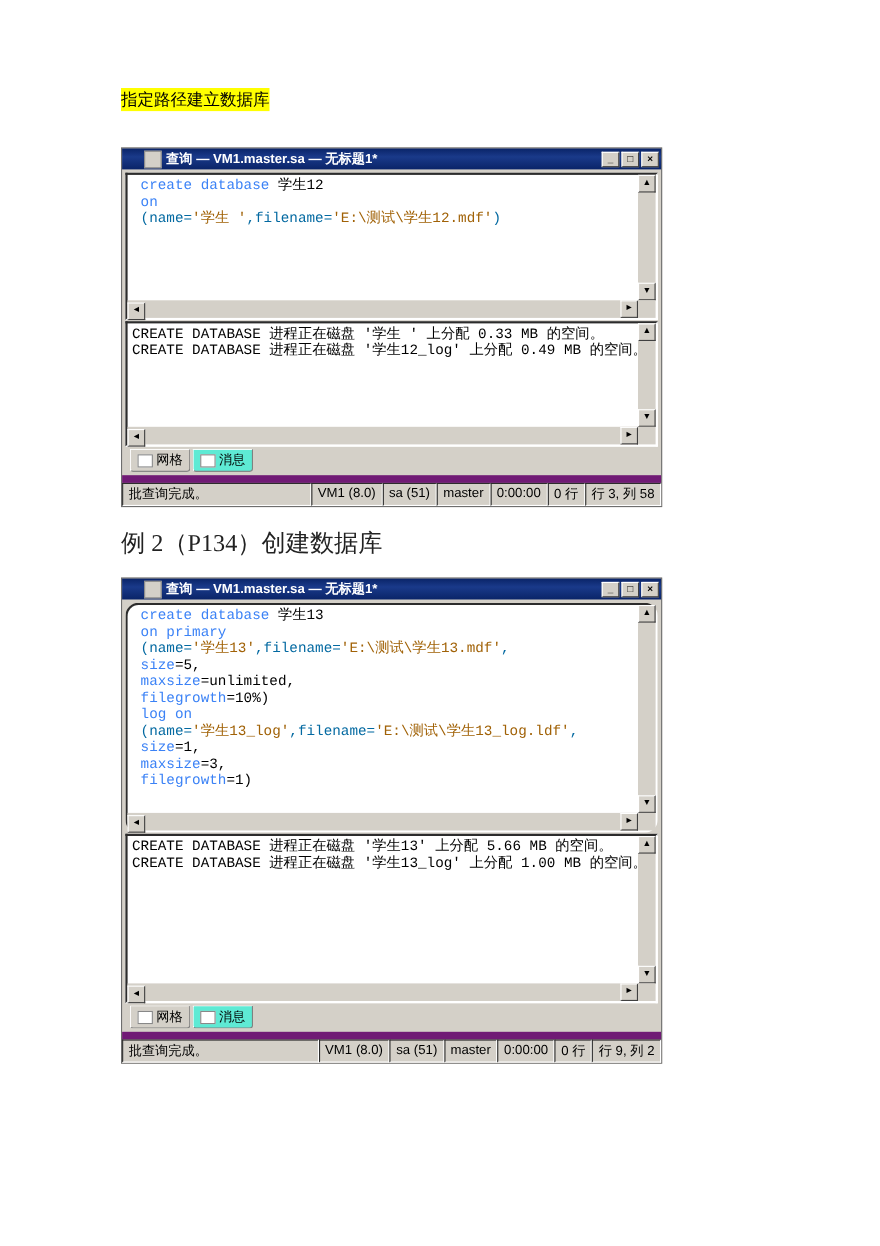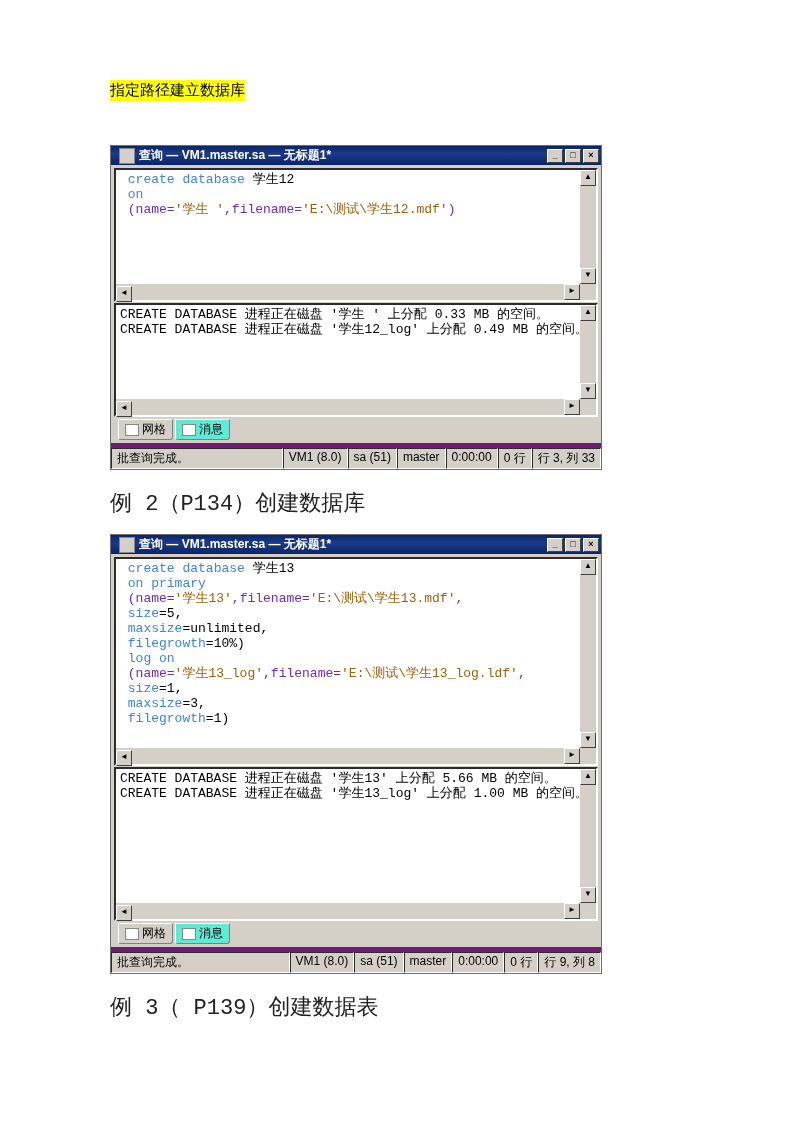--- a/index.html
+++ b/index.html
@@ -10,45 +10,45 @@
     width: 800px;
   }
   .page {
     padding: 80px 110px 40px 110px;
   }
   .section-title-hl {
     display: inline-block;
     background: #ffff00;
     font-size: 15px;
     padding: 1px 0;
-    margin-bottom: 44px;
+    margin-bottom: 33px;
   }
   .heading {
     font-size: 22px;
     margin: 18px 0 16px 0;
     color: #222;
-    font-family: Liberation Mono, monospace;
+    font-family: Liberation Serif, serif;
   }
   .sql-window {
     border: 1px solid #6e6e6e;
     background: #d4d0c8;
     width: 490px;
     font-family: Tahoma, "SimSun", sans-serif;
     font-size: 12px;
     position: relative;
     margin-bottom: 6px;
   }
   .titlebar {
     background: linear-gradient(#0a2468, #1a3a8a 40%, #0a2468);
     color: #fff;
     height: 19px;
     line-height: 19px;
     display: flex;
     align-items: center;
-    padding: 0 2px 0 8px;
+    padding: 0 2px 0 20px;
     font-weight: bold;
   }
   .titlebar .app-icon {
     width: 14px; height: 14px;
     background: #d4d0c8;
     border: 1px solid #888;
     margin-right: 4px;
     display:inline-block;
   }
   .titlebar .title-text { flex: 1; overflow:hidden; white-space:nowrap; }
@@ -119,36 +119,36 @@
     border-top-color:#fff; border-left-color:#fff;
     border-radius: 0 0 3px 3px;
     padding: 1px 6px;
     font-size:12px;
     display:flex; align-items:center; gap:3px;
   }
   .tab.inactive { background:#5eead4; }
   .tab .ico { width:12px;height:10px;display:inline-block; background:#fff; border:1px solid #888; }
   .statusbar {
     display:flex;
-    border-top:5px solid #701a75;
+    border-top:7px solid #701a75;
     font-size:12px;
     background:#d4d0c8;
     padding:0;
   }
   .statusbar .cell {
     border:1px inset #fff;
     border-top-color:#808080; border-left-color:#808080;
     padding:1px 5px;
     white-space:nowrap;
   }
   .statusbar .cell:first-child { flex:1; }
   
   .kw { color:#3b82f6; }
   .str { color:#a16207; }
-  .gray { color:#6d28d9; }
+  .gray { color:#0369a1; }
 </style>
 </head>
 <body>
 
 <div class="page">
 
   <div class="section-title-hl">指定路径建立数据库</div>
 
   
   <div class="sql-window">
@@ -194,39 +194,39 @@
           </div>
       </div>
     </div>
     <div class="statusbar">
       <div class="cell">批查询完成。</div>
       <div class="cell">VM1 (8.0)</div>
       <div class="cell">sa (51)</div>
       <div class="cell">master</div>
       <div class="cell">0:00:00</div>
       <div class="cell">0 行</div>
-      <div class="cell">行 3, 列 33</div>
+      <div class="cell">行 3, 列 58</div>
     </div>
   </div>
 
   <div class="heading">例 2（P134）创建数据库</div>
 
   
   <div class="sql-window">
     <div class="titlebar">
       <span class="app-icon"></span>
       <span class="title-text">查询 — VM1.master.sa — 无标题1*</span>
       <div class="win-btns">
         <div class="win-btn">_</div>
         <div class="win-btn">□</div>
         <div class="win-btn">×</div>
       </div>
     </div>
     <div class="inner">
-      <div class="pane code" style="height:205px;">
+      <div class="pane code" style="height:205px;border-radius:12px;">
         <div class="code-area"> <span class="kw">create database</span><span> 学生13</span>
  <span class="kw">on primary</span>
 <span class="gray"> (name=</span><span class="str">'学生13'</span><span class="gray">,filename=</span><span class="str">'E:\测试\学生13.mdf'</span><span class="gray">,</span>
  <span class="kw">size</span><span>=5,</span>
  <span class="kw">maxsize</span><span>=unlimited,</span>
  <span class="kw">filegrowth</span><span>=10%)</span>
  <span class="kw">log on</span>
 <span class="gray"> (name=</span><span class="str">'学生13_log'</span><span class="gray">,filename=</span><span class="str">'E:\测试\学生13_log.ldf'</span><span class="gray">,</span>
  <span class="kw">size</span><span>=1,</span>
  <span class="kw">maxsize</span><span>=3,</span>
@@ -259,19 +259,18 @@
           </div>
       </div>
     </div>
     <div class="statusbar">
       <div class="cell">批查询完成。</div>
       <div class="cell">VM1 (8.0)</div>
       <div class="cell">sa (51)</div>
       <div class="cell">master</div>
       <div class="cell">0:00:00</div>
       <div class="cell">0 行</div>
-      <div class="cell">行 9, 列 8</div>
+      <div class="cell">行 9, 列 2</div>
     </div>
   </div>
 
-  <div class="heading">例 3（ P139）创建数据表</div>
 
 </div>
 
 </body></html>

